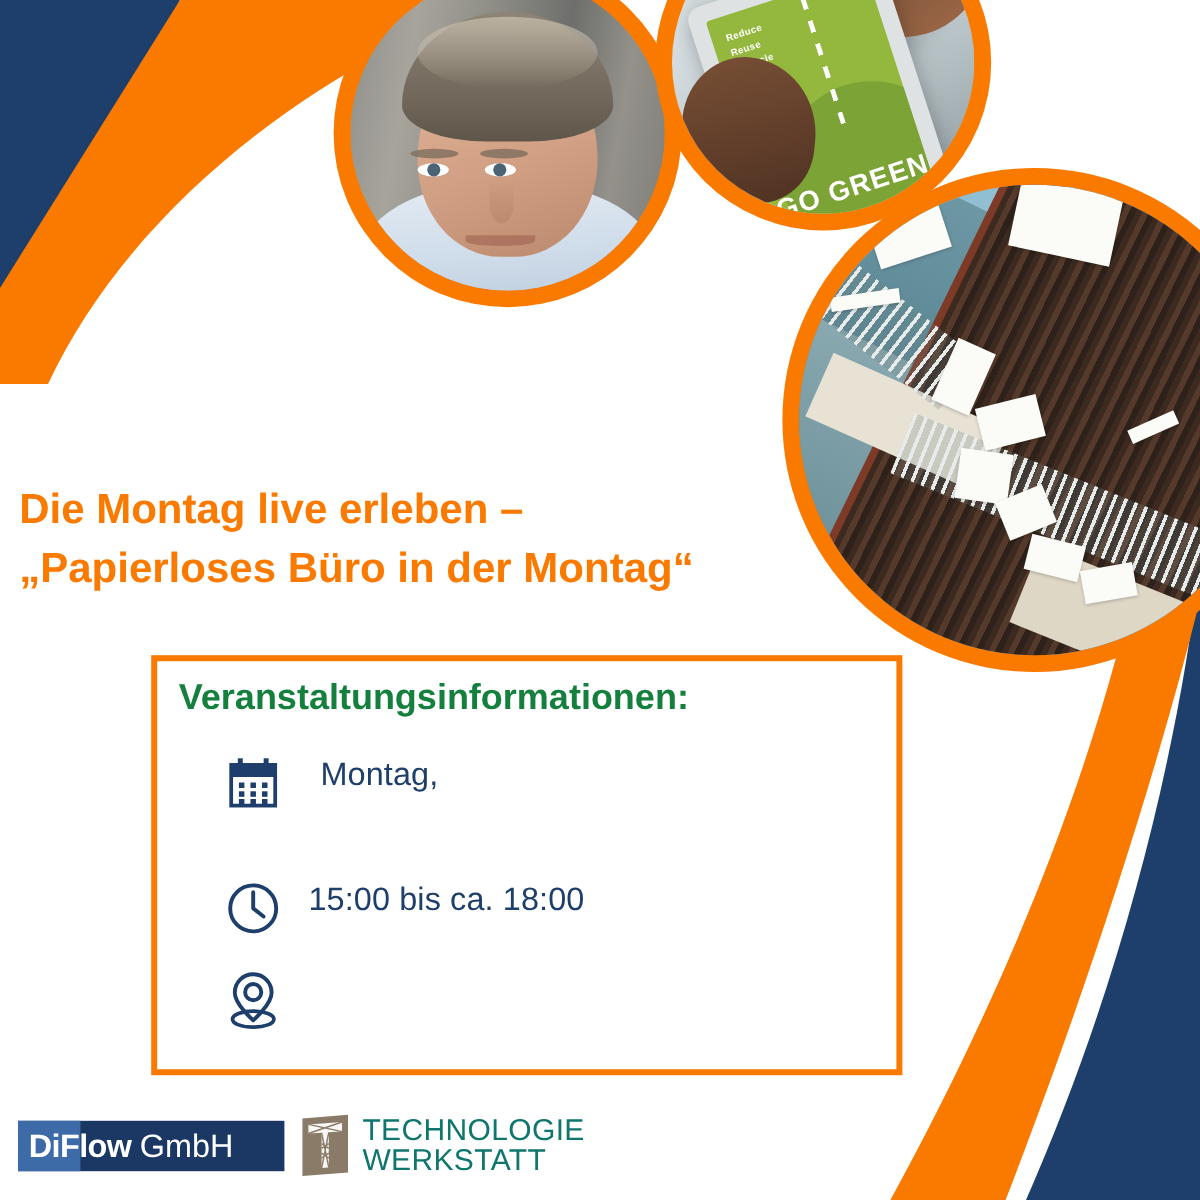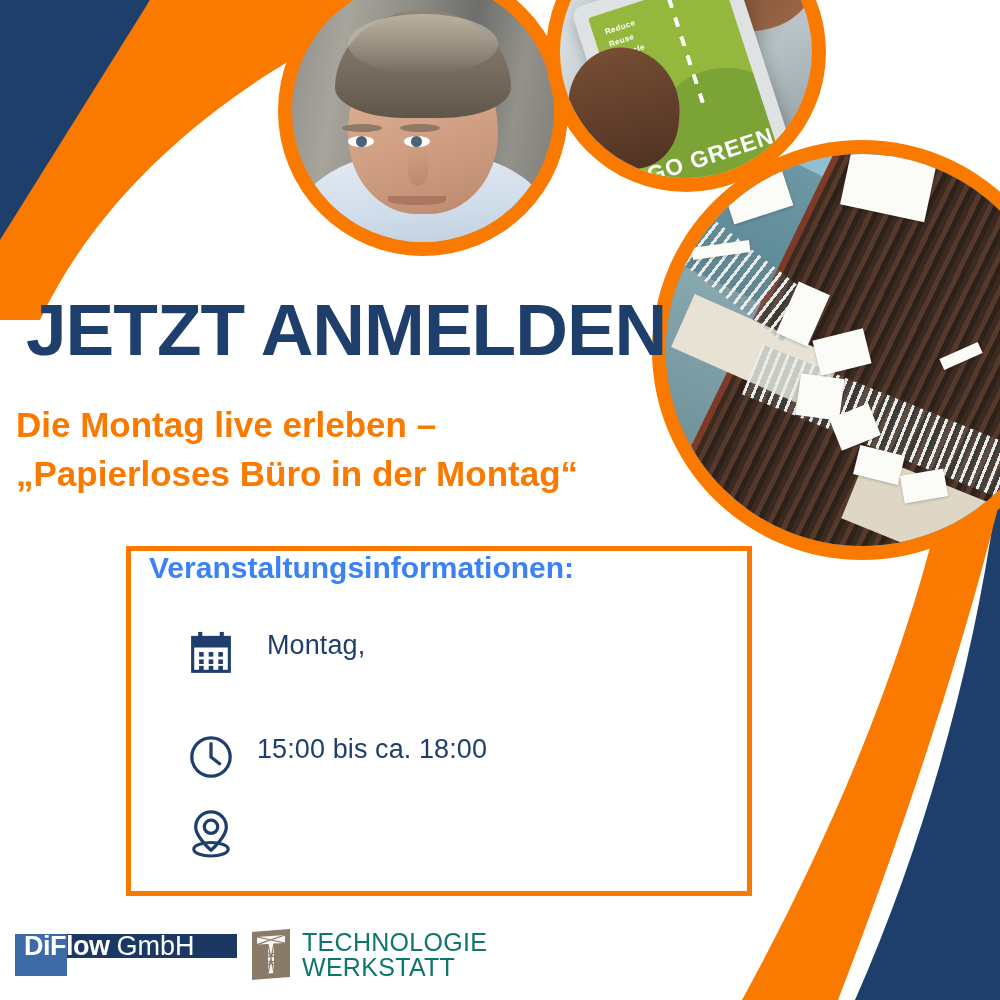--- a/index.html
+++ b/index.html
@@ -80,31 +80,31 @@
 
   
   #headline{position:absolute;left:26px;top:291px;font-size:73px;line-height:78px;font-weight:800;
       color:#1E3F6B;letter-spacing:-1px;white-space:nowrap;}
   #subtitle{position:absolute;left:16px;top:400px;font-size:35px;line-height:49px;font-weight:800;color:#FA7A00;}
   #subtitle div{white-space:nowrap;}
 
   
   #infobox{position:absolute;left:126px;top:546px;width:626px;height:350px;
       border:5px solid #FA7A00;background:rgba(255,255,255,.86);box-sizing:border-box;}
-  #infobox-title{position:absolute;left:18px;top:0;font-size:30px;font-weight:800;color:#3b82f6;}
+  #infobox-title{position:absolute;left:18px;top:14px;font-size:30px;font-weight:800;color:#15803d;}
   .inforow{position:absolute;display:flex;align-items:flex-start;gap:22px;left:56px;}
   .inforow .ico{flex:0 0 auto;width:48px;height:52px;display:flex;align-items:center;justify-content:center;}
   .inforow .txt{font-size:27px;line-height:36px;color:#1E3F6B;font-weight:400;letter-spacing:.1px;}
   .inforow .txt div{white-space:nowrap;}
   #row-date{top:76px;gap:32px;}
   #row-time{top:180px;}
   #row-place{top:256px;}
 
   
-  #logo-diflow{position:absolute;left:15px;top:934px;width:222px;height:24px;background:#1B3864;
+  #logo-diflow{position:absolute;left:15px;top:934px;width:222px;height:42px;background:#1B3864;
       display:flex;align-items:center;}
   #diflow-di{position:absolute;left:0;top:0;width:52px;height:42px;background:#3D6BA8;}
   #diflow-text{position:relative;z-index:2;padding-left:9px;font-size:27px;font-weight:800;color:#ffffff;letter-spacing:-.5px;white-space:nowrap;}
   #diflow-text .thin{font-weight:400;letter-spacing:0;}
   #logo-tw{position:absolute;left:249px;top:928px;display:flex;align-items:center;gap:9px;}
   #tw-mark{width:44px;height:54px;}
   #tw-text{font-size:25px;line-height:25px;color:#0f766e;letter-spacing:.3px;font-weight:400;}
 </style>
 </head>
 <body>
@@ -176,21 +176,20 @@
     <div class="paper" style="left:26px;top:90px;width:58px;height:12px;transform:rotate(-8deg);"></div>
     <div class="paper" style="left:120px;top:132px;width:34px;height:56px;transform:rotate(24deg);"></div>
     <div class="paper" style="left:150px;top:180px;width:52px;height:36px;transform:rotate(-14deg);"></div>
     <div class="paper" style="left:132px;top:222px;width:44px;height:42px;transform:rotate(8deg);"></div>
     <div class="paper" style="left:168px;top:256px;width:42px;height:34px;transform:rotate(-22deg);"></div>
     <div class="paper" style="left:190px;top:296px;width:46px;height:30px;transform:rotate(14deg);"></div>
     <div class="paper" style="left:236px;top:318px;width:44px;height:28px;transform:rotate(-10deg);"></div>
     <div class="paper" style="left:274px;top:196px;width:42px;height:12px;transform:rotate(-24deg);"></div>
   </div>
 
-  <div id="headline">JETZT ANMELDEN</div>
 
   <div id="subtitle">
     <div>Die Montag live erleben –</div>
     <div>„Papierloses Büro in der Montag“</div>
   </div>
 
   <div id="infobox">
     <div id="infobox-title">Veranstaltungsinformationen:</div>
 
     <div class="inforow" id="row-date">

